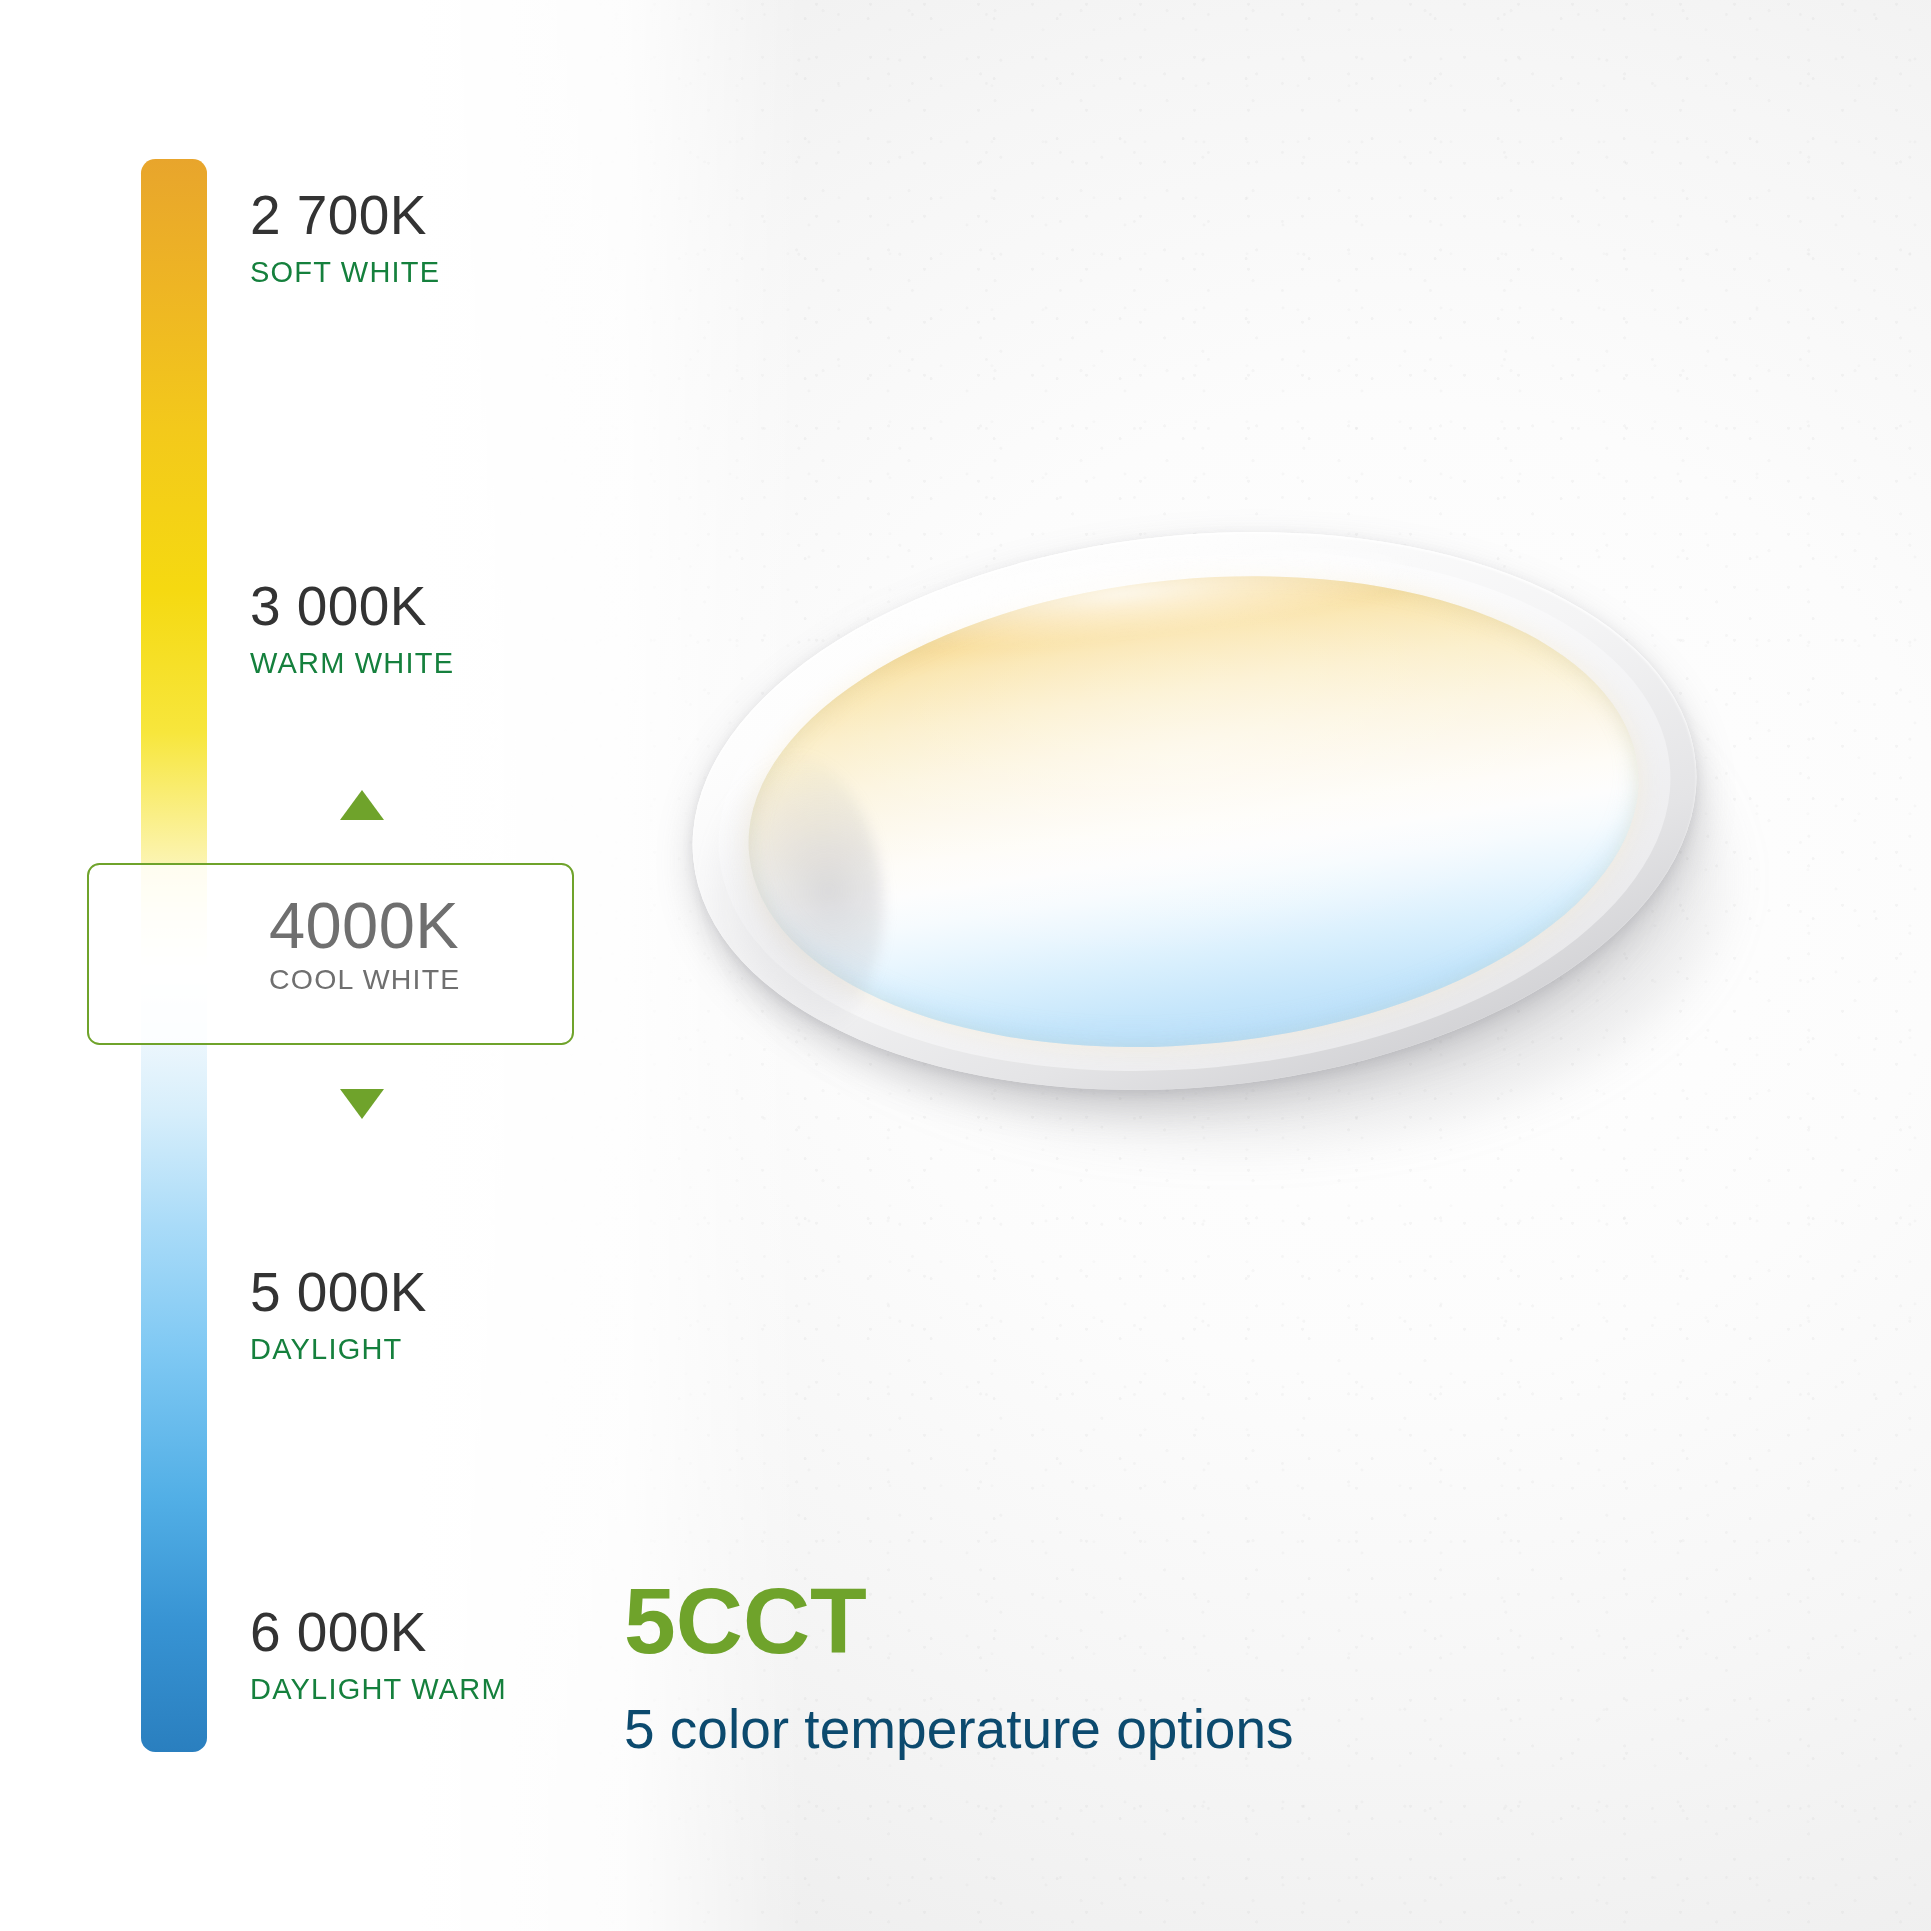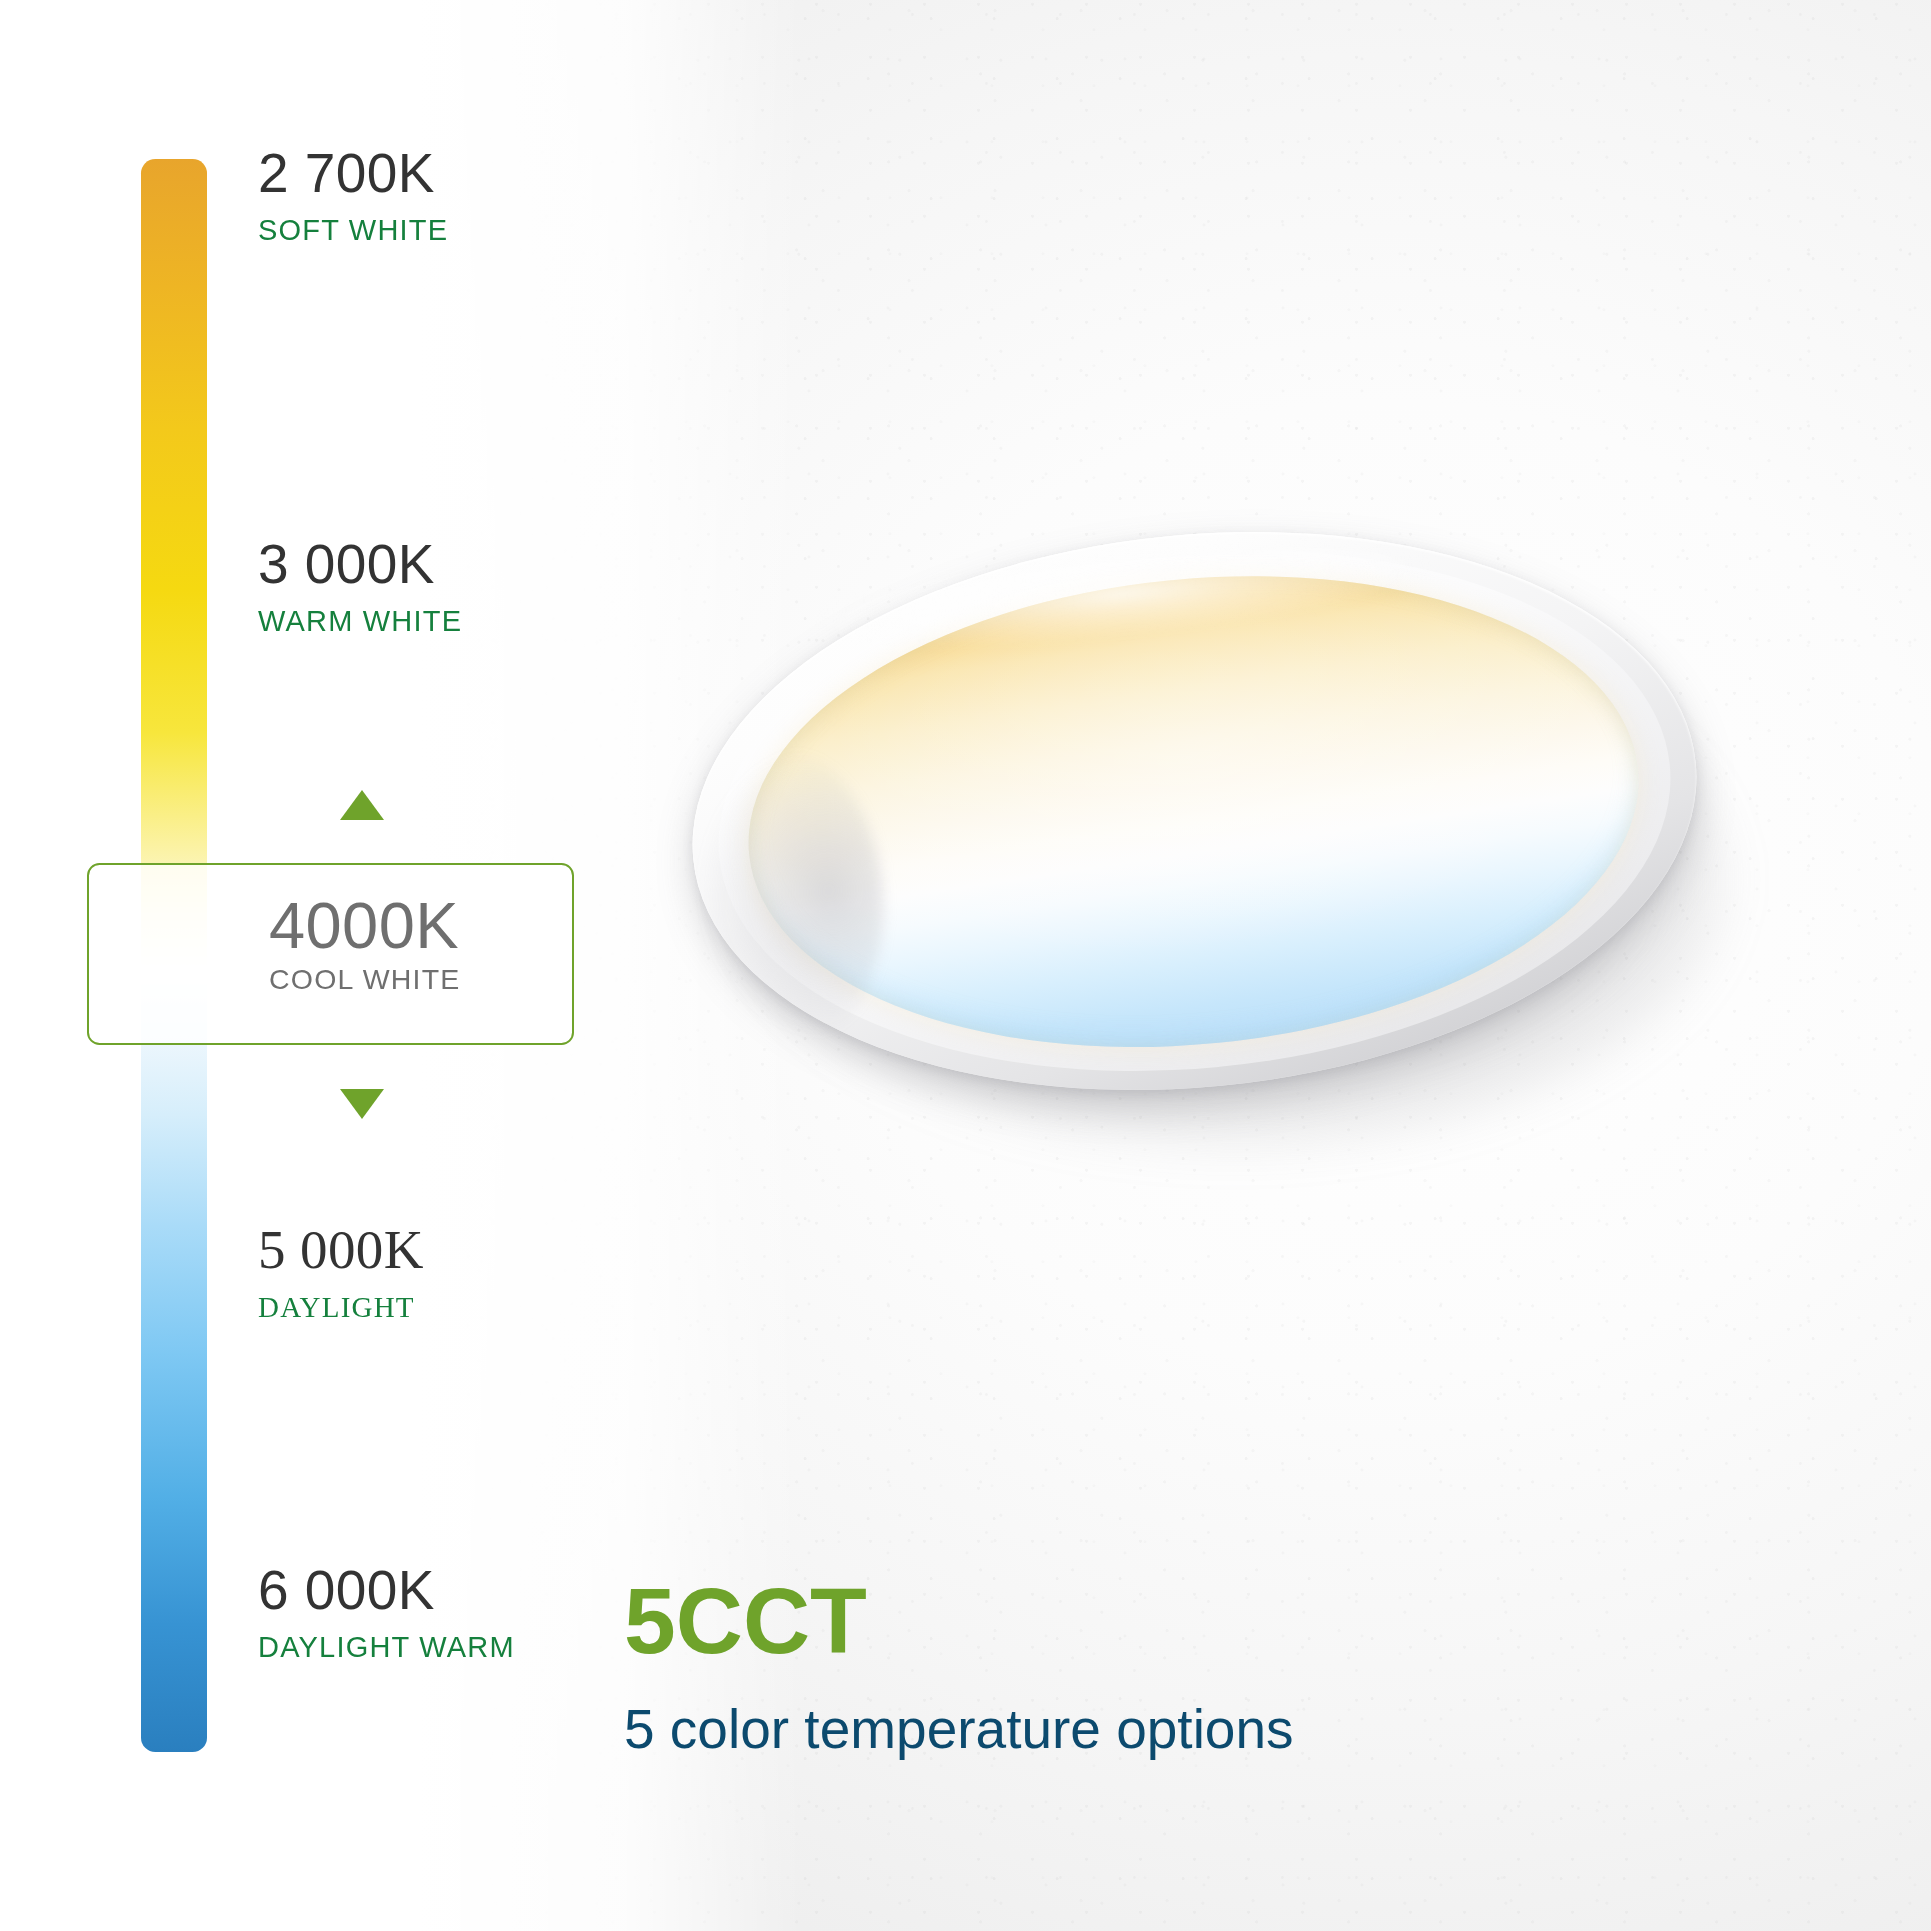--- a/index.html
+++ b/index.html
@@ -55,33 +55,33 @@
       #d6eefb 60%,
       #a9dbf8 67%,
       #7ec8f3 75%,
       #52afe6 84%,
       #3793d3 92%,
       #2a7fbf 100%);
     box-shadow:0 0 0 0 rgba(0,0,0,0);
   }
 
   
-  .label-group{position:absolute;left:258px;}
+  .label-group{position:absolute;left:250px;margin-top:42px;}
   .label-k{
     font-size:55px;font-weight:400;color:#333333;
     letter-spacing:0.4px;line-height:1.06;white-space:nowrap;
   }
   .label-name{
     font-size:29px;font-weight:400;color:#15803d;
     letter-spacing:1.2px;line-height:1.1;margin-top:12.5px;white-space:nowrap;
   }
 
   .g-2700{top:144px;}
   .g-3000{top:535px;}
-  .g-5000{top:1221px;font-family:Liberation Serif, serif;}
+  .g-5000{top:1221px;}
   .g-6000{top:1561px;}
 
   
   .cct-card{
     position:absolute;
     left:87px;top:863px;width:487px;height:182px;
     border:2.7px solid #6fa32b;
     border-radius:12.5px;
     background:rgba(255,255,255,.80);
     box-sizing:border-box;

